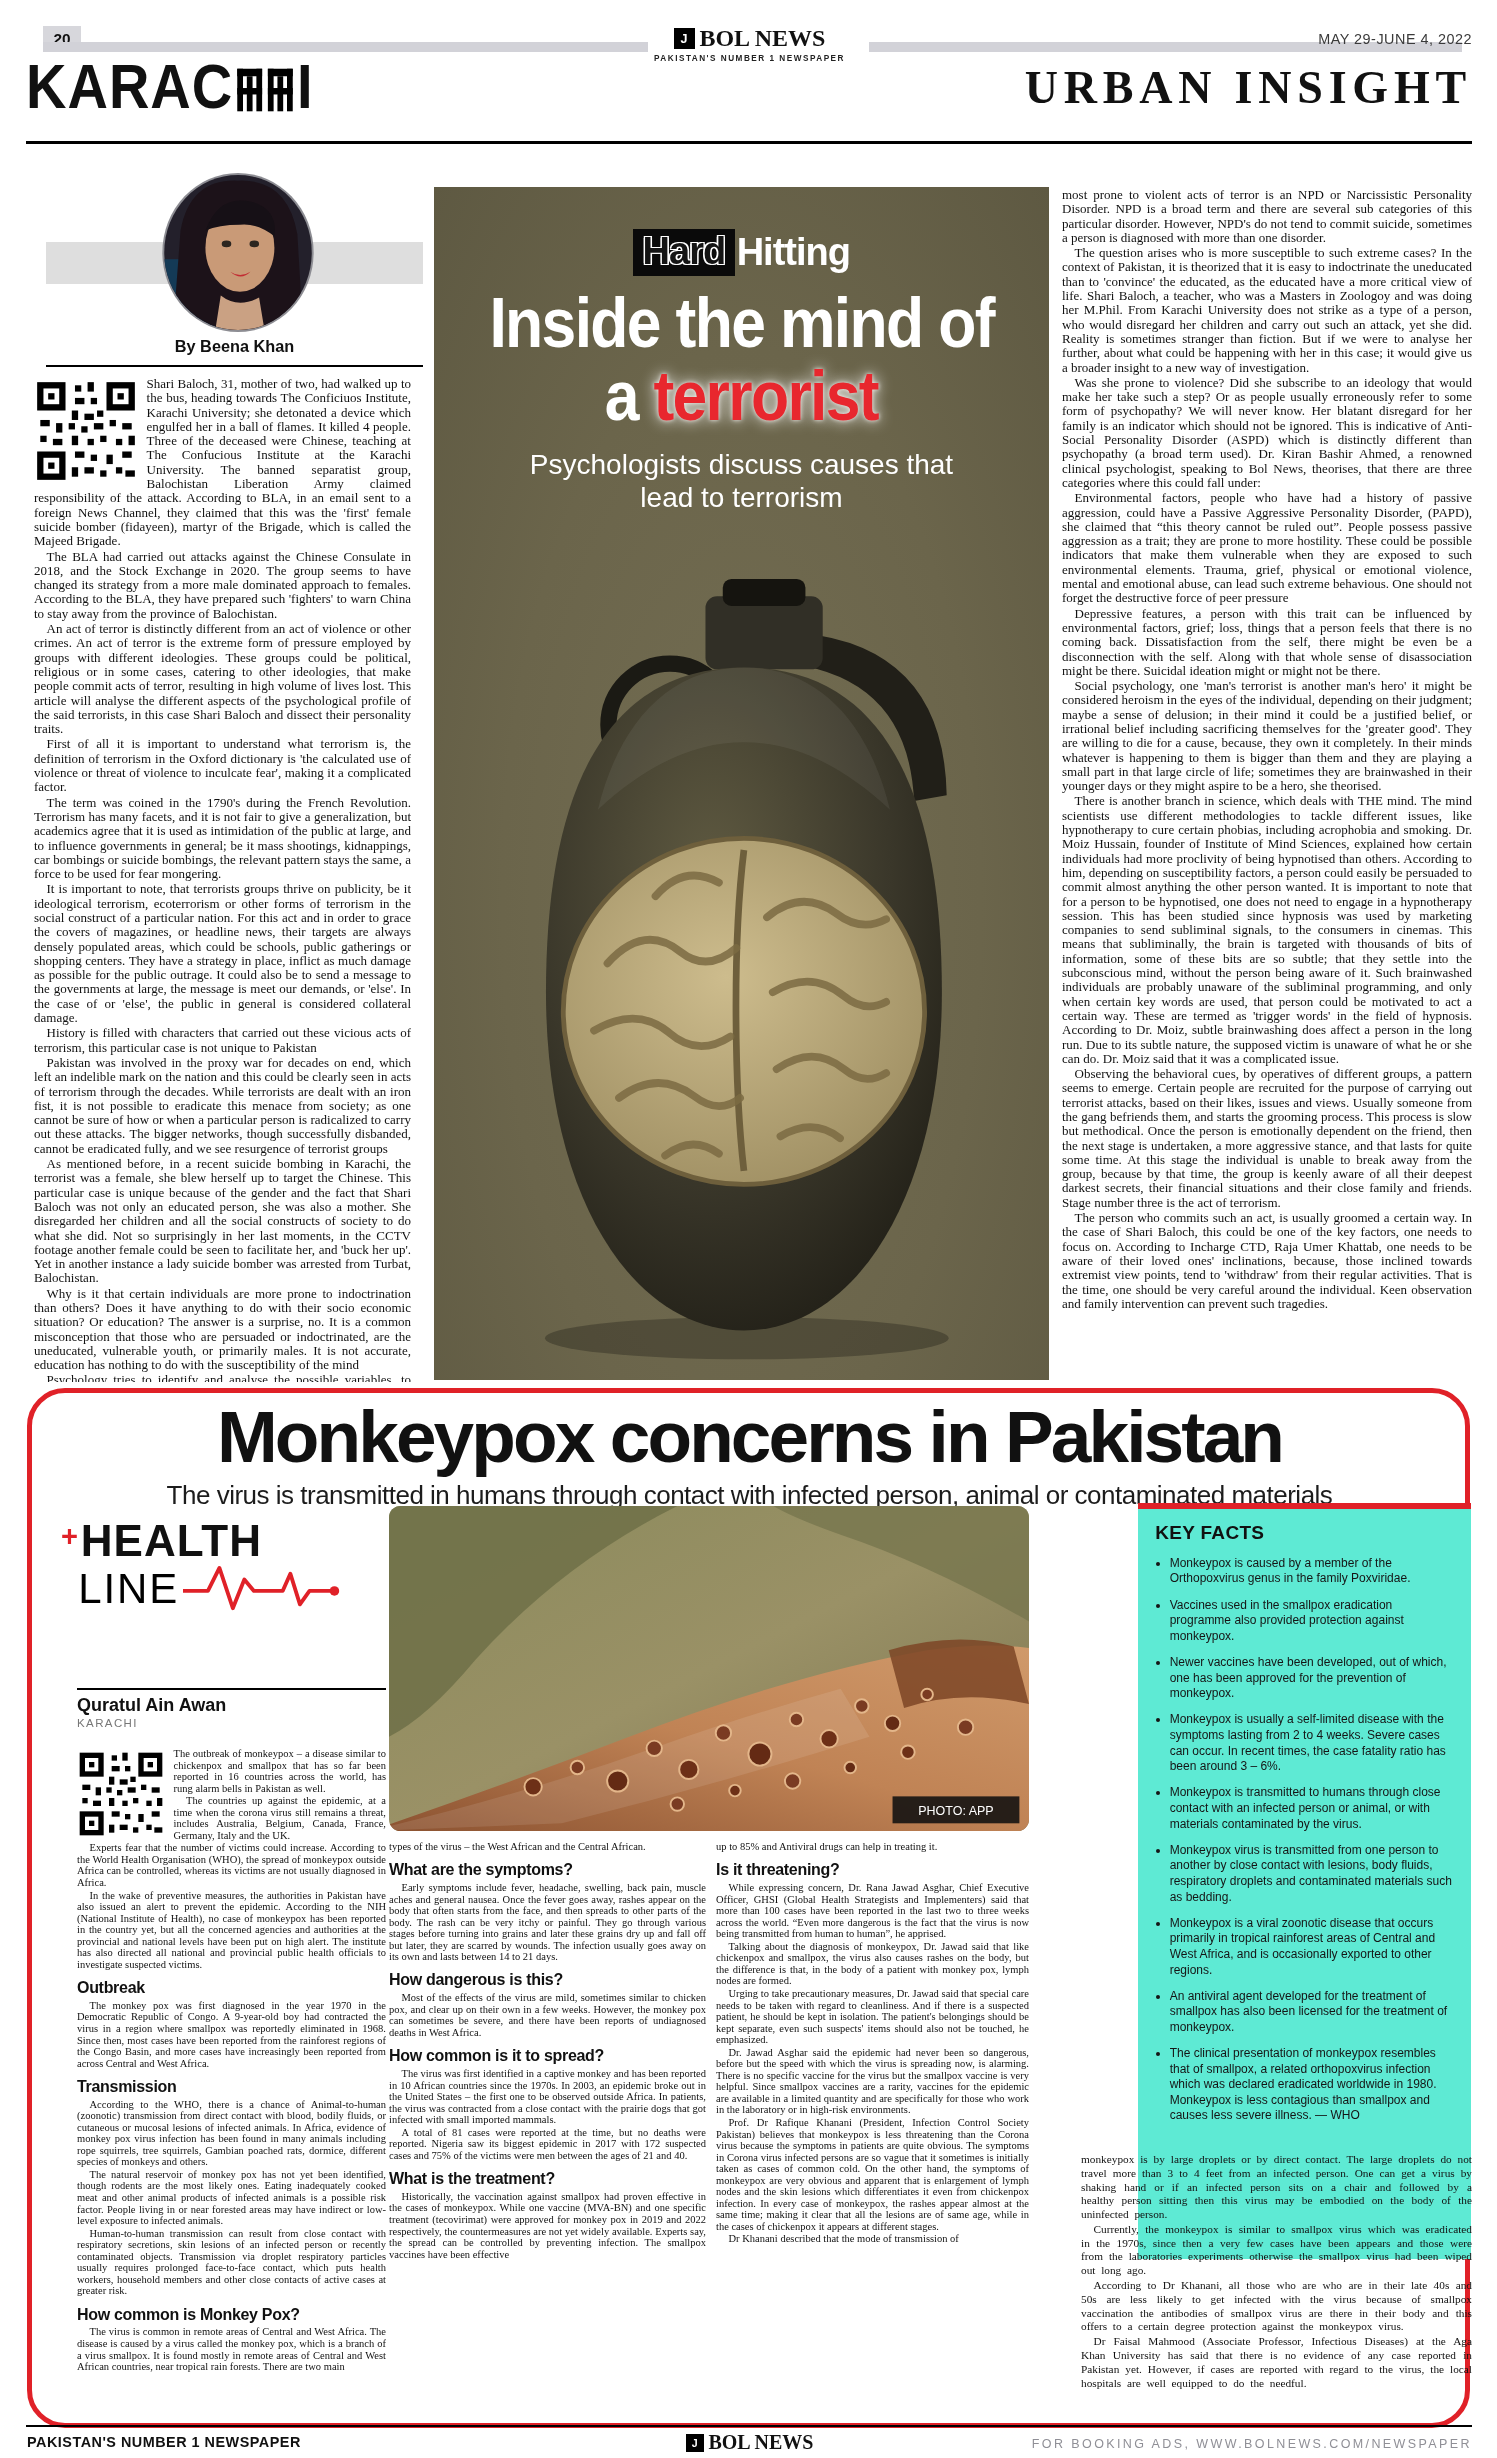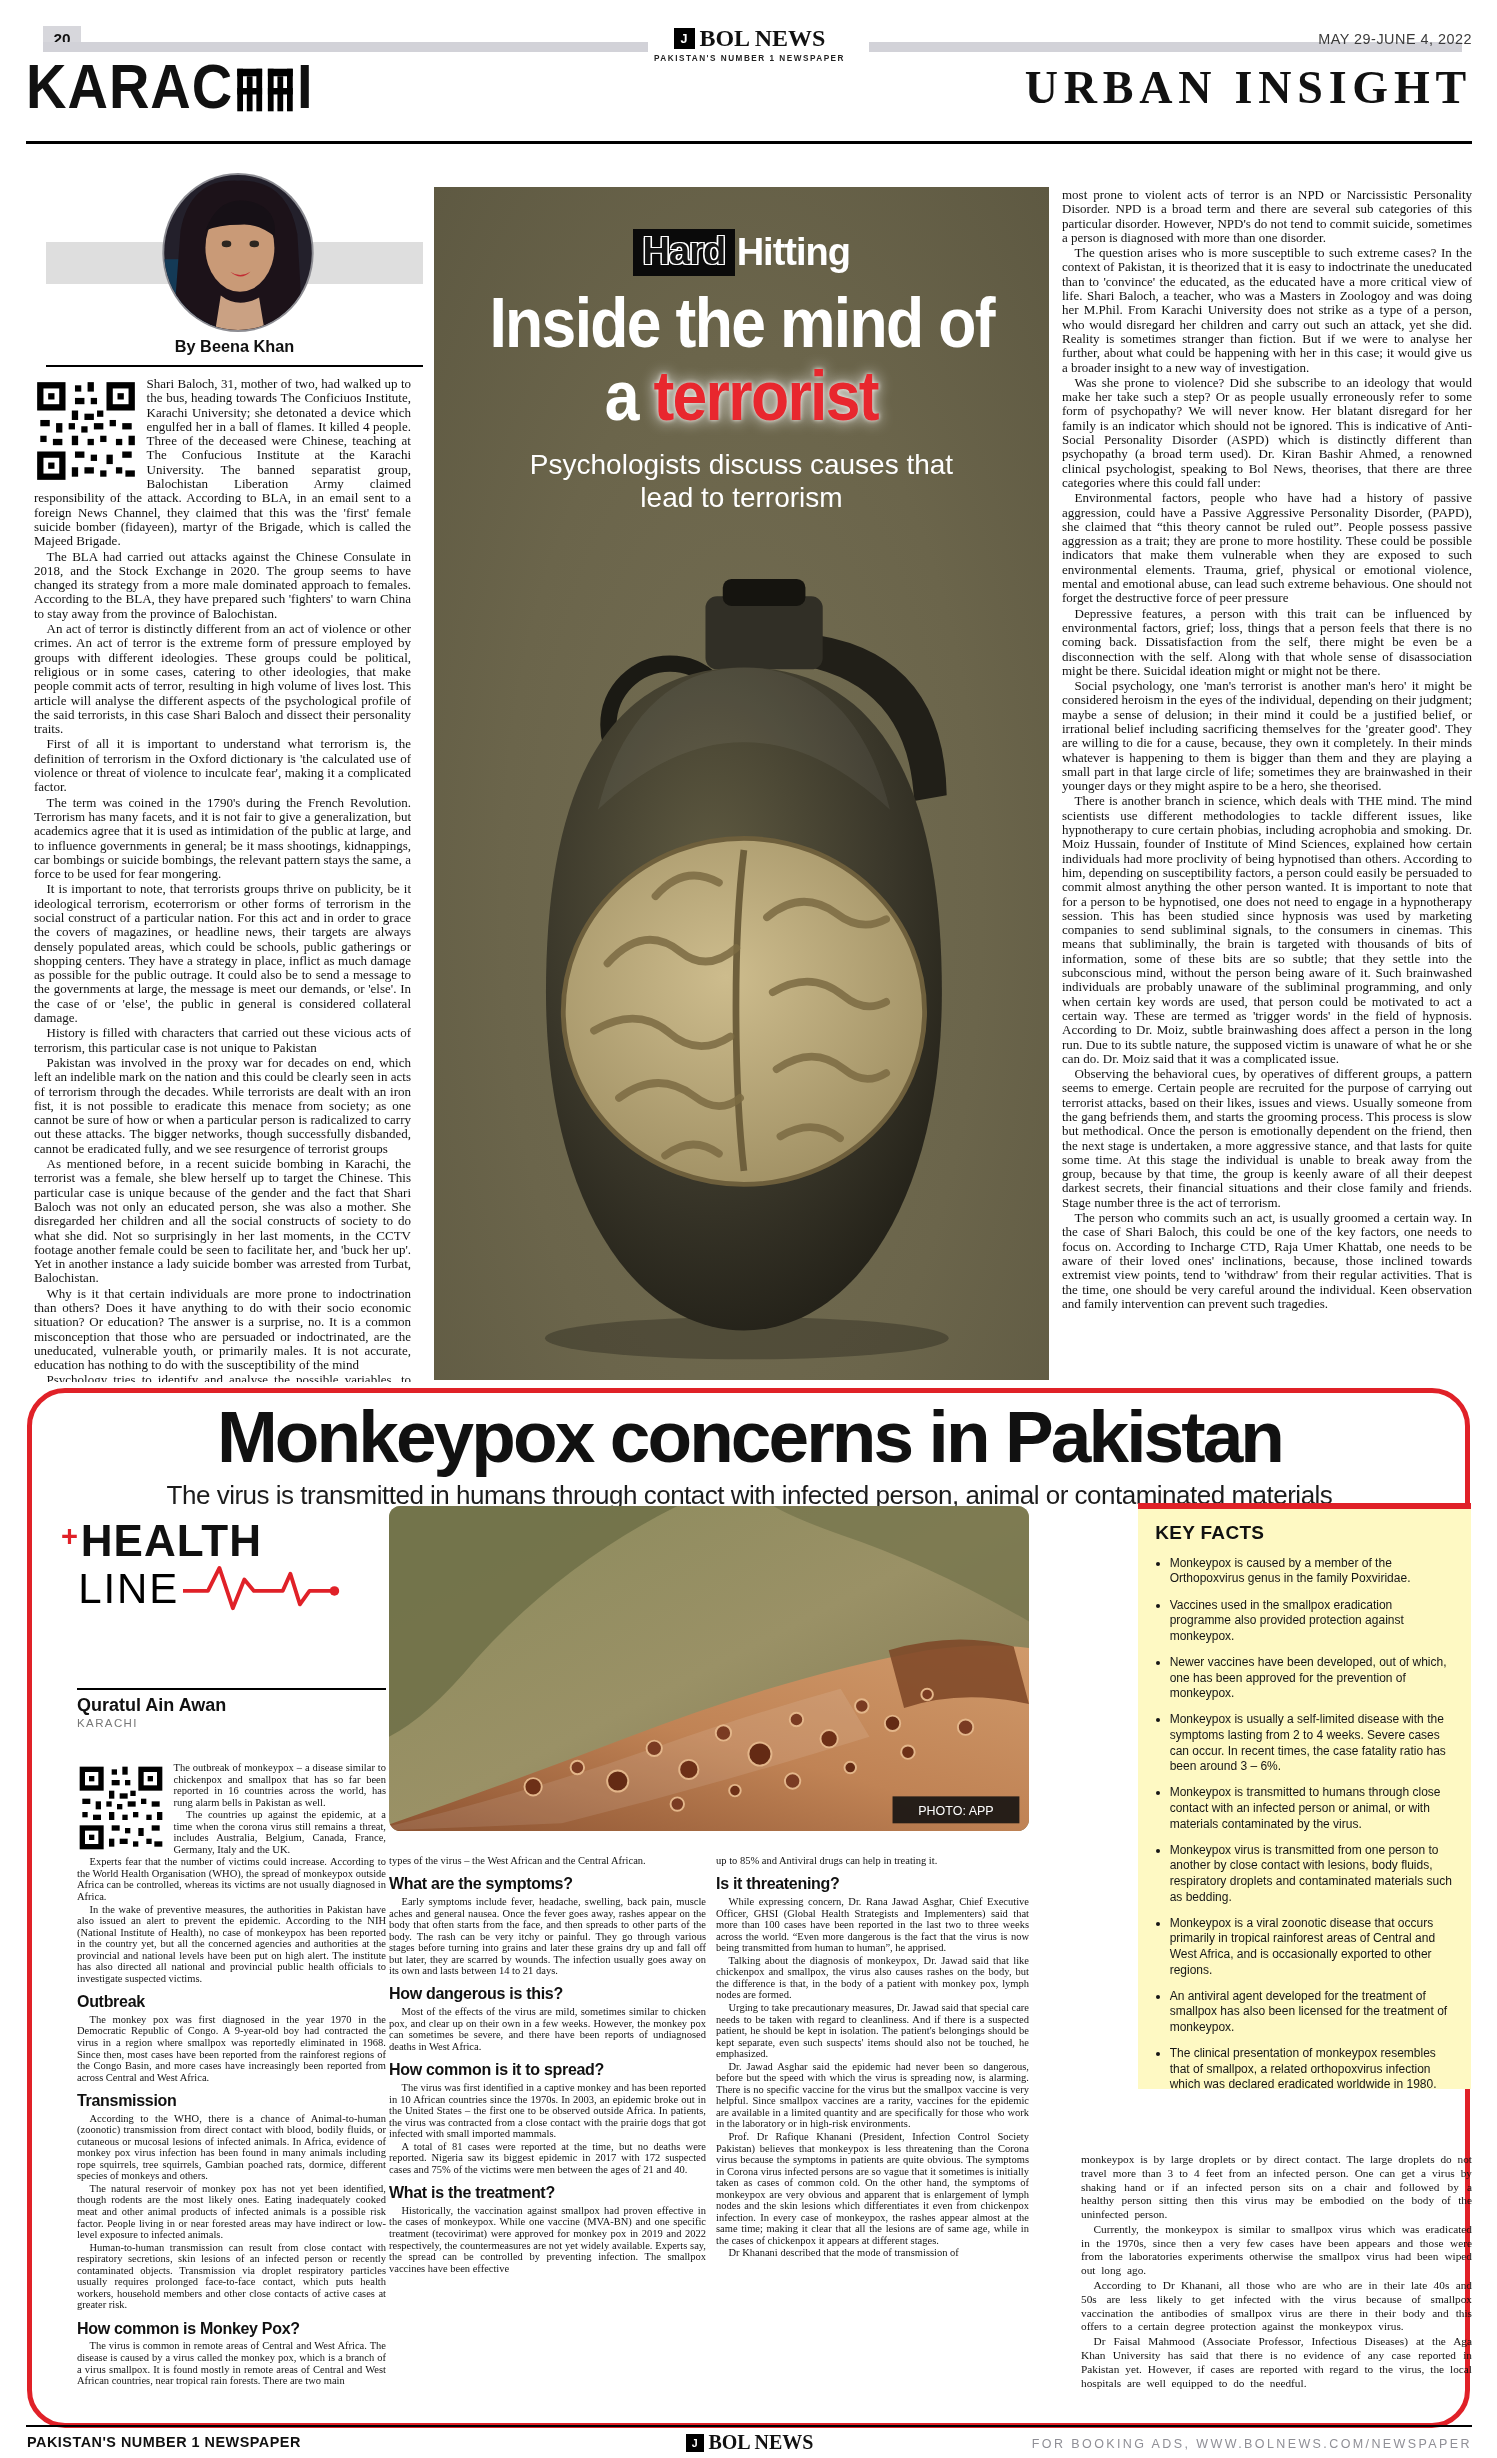--- a/index.html
+++ b/index.html
@@ -51,29 +51,29 @@
          font:800 73px "Liberation Sans",sans-serif;letter-spacing:-2.9px;}
   .mp-sub{left:58px;top:1480px;width:1383px;text-align:center;
           font:400 26px "Liberation Sans",sans-serif;letter-spacing:-0.5px;color:#1c1c1c;}
   .hl-logo{left:61px;top:1520px;width:298px;}
   .hl-health{font:800 44px "Liberation Sans",sans-serif;letter-spacing:1px;line-height:.95;}
   .hl-plus{color:#e02128;font:800 29px "Liberation Sans",sans-serif;vertical-align:top;margin-right:1.9px;}
   .hl-line{color:#000000;font:400 42px "Liberation Sans",sans-serif;letter-spacing:1.9px;display:flex;align-items:center;gap:3.8px;margin-left:17.3px;}
   .a-rule{left:77px;top:1688px;width:309px;height:1.9px;background:#000;}
   .mp-author{left:77px;top:1695px;font:700 18px "Liberation Sans",sans-serif;}
   .mp-city{font:400 11.5px "Liberation Sans",sans-serif;color:#777;letter-spacing:1.4px;margin-top:1px;}
-  .mp-col{overflow:hidden;margin-top:14px;}
+  .mp-col{overflow:hidden;}
   .mp-col p{font-size:10.5px;}
   .mp-col1{left:77px;top:1748px;width:309px;height:659px;}
   .mp-col2{left:389px;top:1841px;width:317px;height:567px;}
   .mp-col3{left:716px;top:1841px;width:313px;height:567px;}
   .mp-col2 p:first-of-type{text-indent:0;}
   .mp-h{font:700 16px "Liberation Sans",sans-serif;margin:8.6px 0 2.9px;letter-spacing:-0.3px;}
   .mp-photo{left:389px;top:1506px;width:640px;height:325px;border-radius:11.5px;overflow:hidden;}
-  .keyfacts{left:1138px;top:1503px;width:333px;height:586px;background:#fef9c3;
+  .keyfacts{left:1138px;top:1503px;width:333px;height:756px;background:#5eead4;
             border-top:6.7px solid #e02128;padding:13.4px 17.3px 9.6px;box-sizing:border-box;overflow:hidden;}
   .kf-title{font:800 19px "Liberation Sans",sans-serif;letter-spacing:0.3px;}
   .keyfacts ul{margin:11.5px 0 0 14.4px;padding:0;}
   .keyfacts li{font:400 12px/1.3 "Liberation Sans",sans-serif;margin:0 0 10.6px;color:#151515;}
   .mp-cont{left:1081px;top:2153px;width:391px;height:261px;overflow:hidden;}
   .mp-cont p{font-size:11.3px;line-height:1.22;word-spacing:2.9px;}
   
   .f-rule{left:26px;top:2425px;width:1446px;height:1.9px;background:#000;}
   .f-left{left:27px;top:2434px;font:800 14.4px "Liberation Sans",sans-serif;letter-spacing:0.5px;}
   .f-logo{left:634px;top:2431px;width:231px;}

